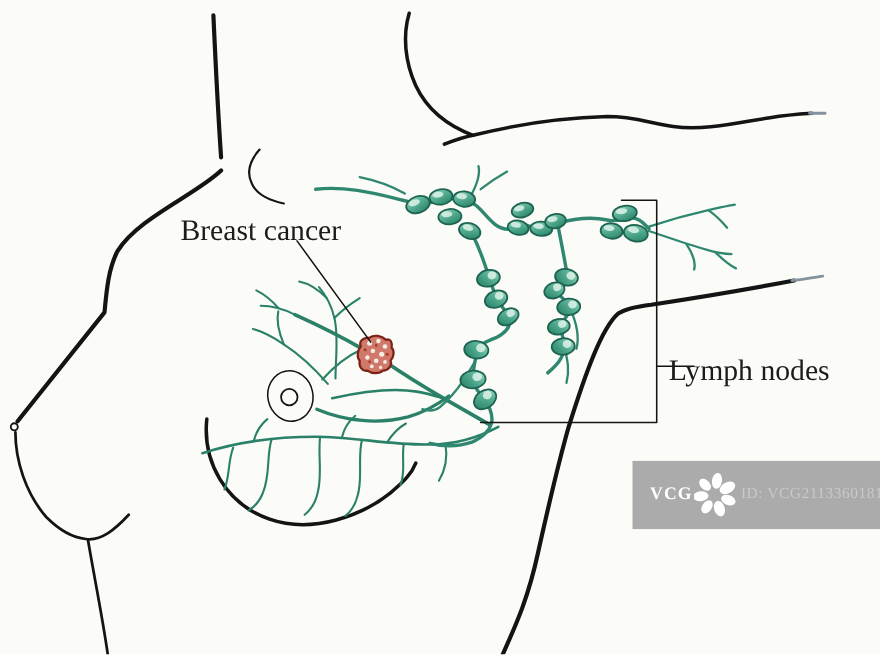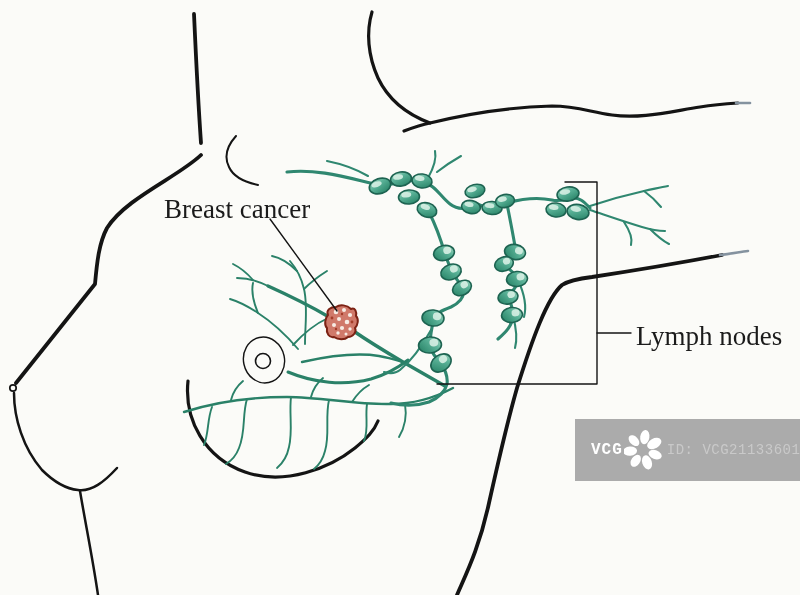--- a/index.html
+++ b/index.html
@@ -17,24 +17,24 @@
   .w2{stroke-width:2;} .w14{stroke-width:1.4;}
   .fade{fill:none;stroke:#84929f;stroke-width:2.6;stroke-linecap:round;}
   .vessel{fill:none;stroke:var(--lymph-teal);stroke-linecap:round;stroke-linejoin:round;}
   .v3{stroke-width:3.1;} .v2{stroke-width:2.1;}
   .duct{fill:none;stroke:var(--duct-green);stroke-linecap:round;stroke-linejoin:round;}
   .d35{stroke-width:3.4;} .d3{stroke-width:3;} .d26{stroke-width:2.4;} .d2{stroke-width:1.9;}
   .nb{fill:url(#ng);stroke:var(--node-stroke);stroke-width:1.6;}
   .nh{fill:#ddf2e7;opacity:.85;}
   .label{position:absolute;color:var(--label-ink);font-size:27px;white-space:nowrap;}
   .label-breast{left:164px;top:194px;}
-  .label-lymph{left:636px;top:320px;line-height:32px;text-align:center;}
+  .label-lymph{left:608px;top:320px;line-height:32px;text-align:center;}
   .watermark{position:absolute;left:575px;top:419px;width:225px;height:62px;
              background:var(--watermark-gray);display:flex;align-items:center;
-             font-family:Liberation Mono, monospace;}
+             font-family:Liberation Serif, serif;}
   .vcg-text{color:#ffffff;font-weight:bold;font-size:16px;letter-spacing:1px;margin-left:16px;}
   .pinwheel{flex:0 0 auto;margin-left:1px;}
   .wm-id{color:var(--watermark-text);font-size:14px;margin-left:5px;letter-spacing:.5px;white-space:nowrap;}
 </style>
 </head>
 <body>
 
 <div class="stage">
 
   <svg class="art" width="800" height="595" viewBox="0 0 800 595">

